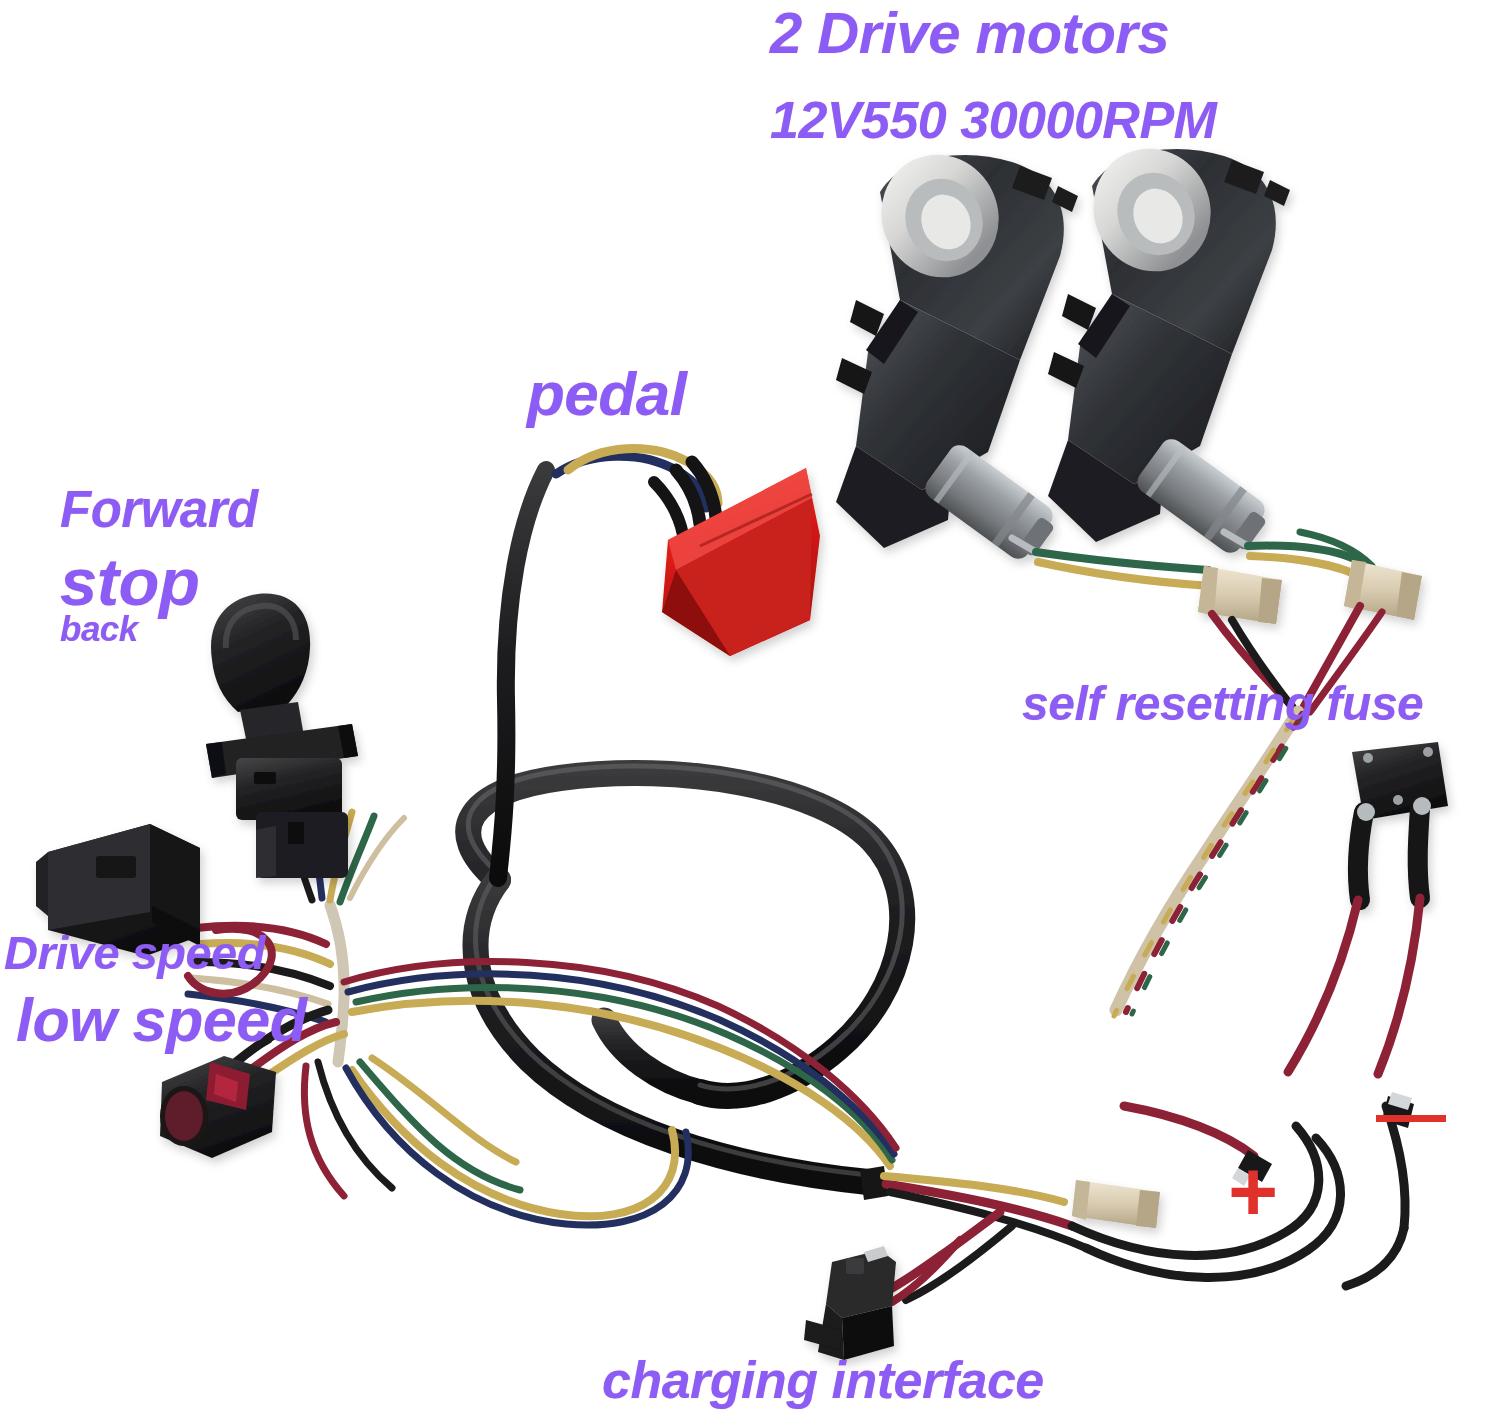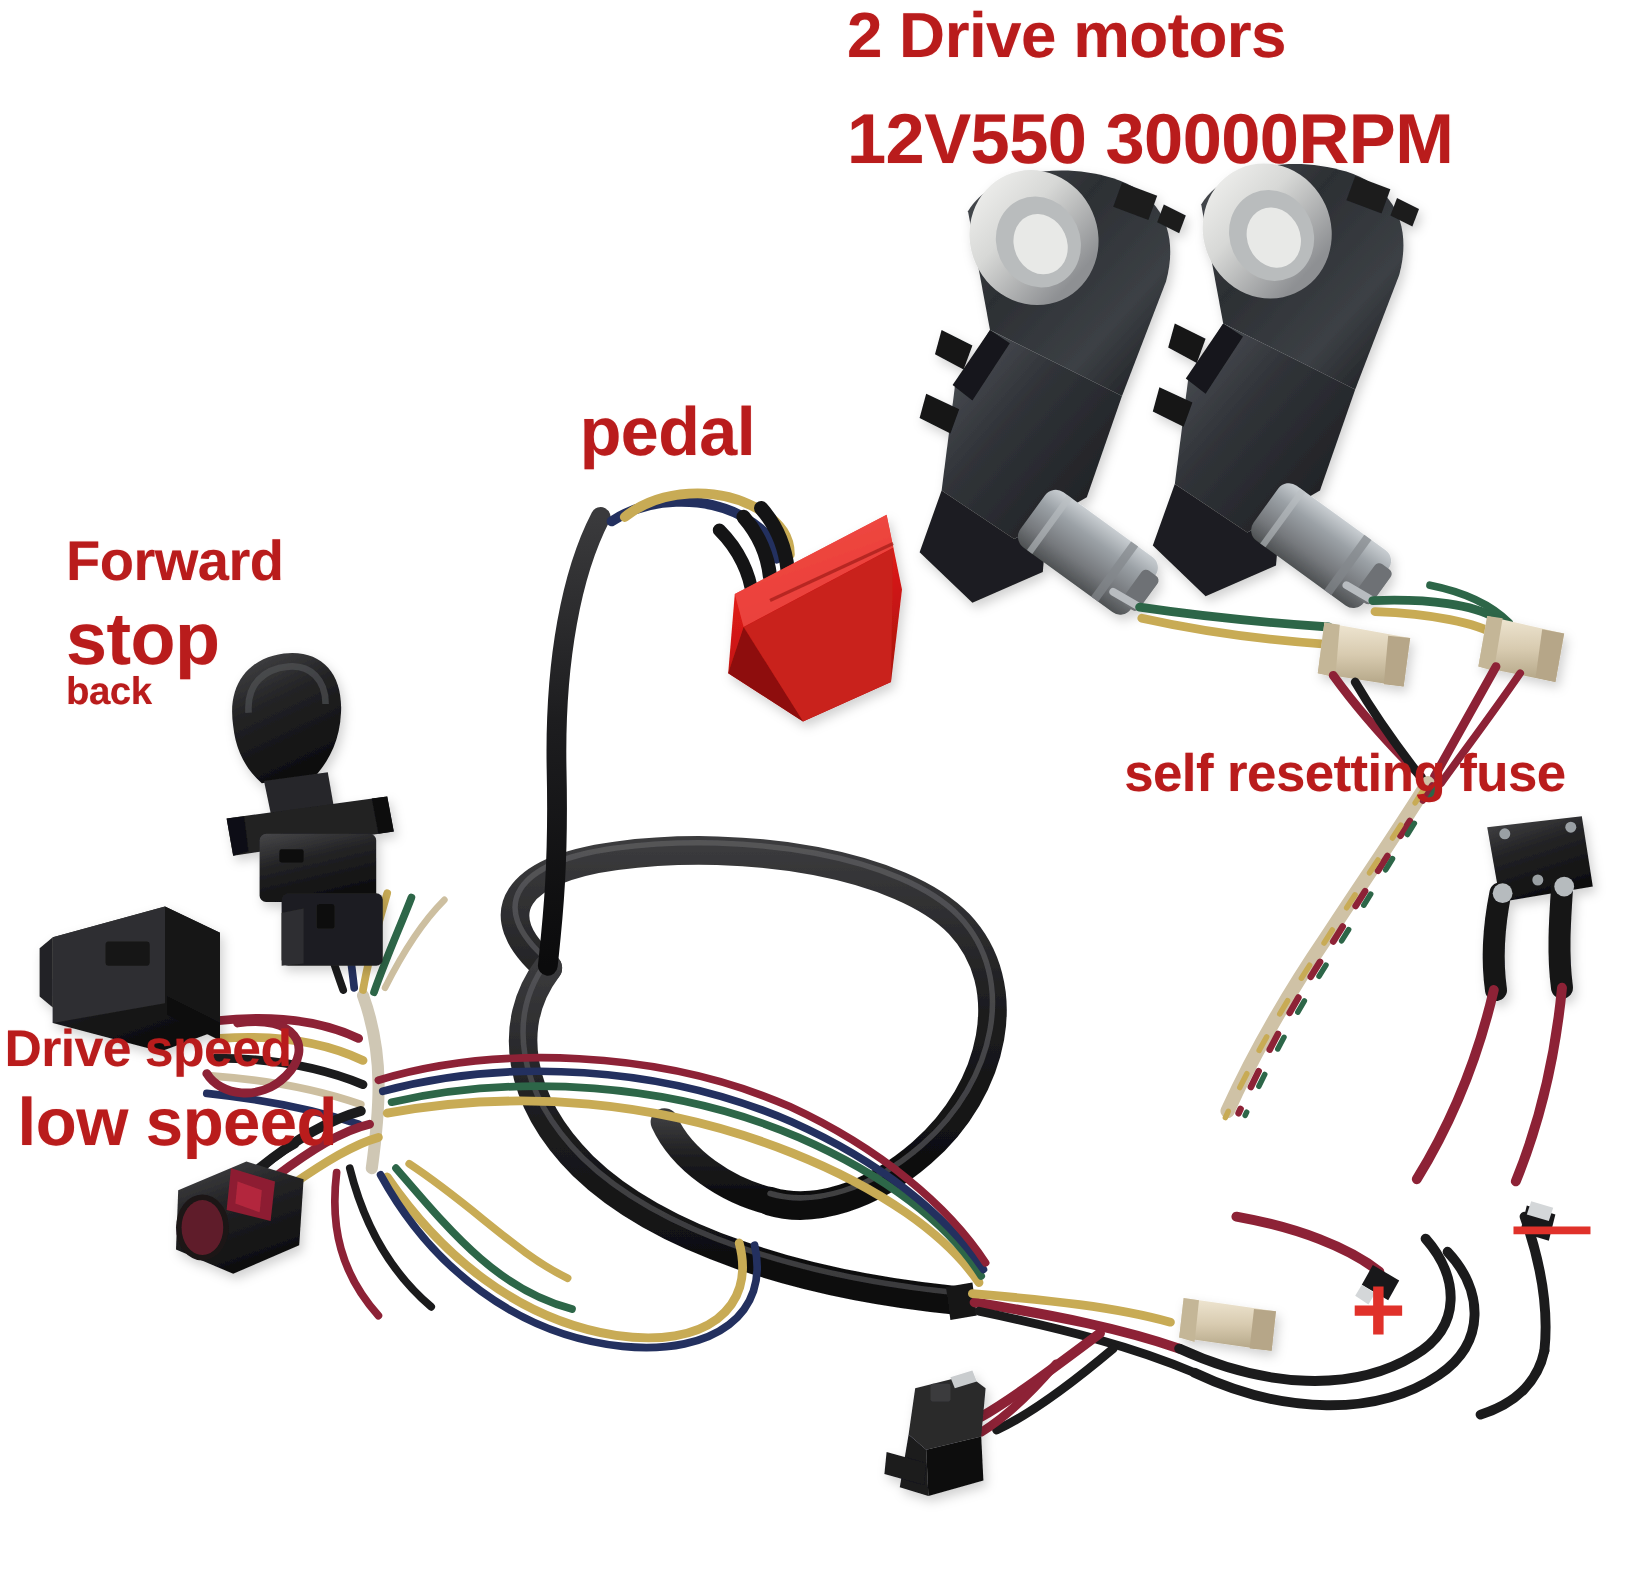--- a/index.html
+++ b/index.html
@@ -6,27 +6,28 @@
   #stage{
     position:relative;
     width:1500px;height:1427px;
     background:#ffffff;
     overflow:hidden;
     font-family:"Liberation Sans", sans-serif;
   }
   #artboard{position:absolute;inset:0;}
   .lbl{
     position:absolute;
-    color:#b91c1c;
+    color:#8b5cf6;
     font-weight:bold;
     font-family:"Liberation Sans", sans-serif;
     white-space:pre;
     line-height:1.08;
     letter-spacing:-0.5px;
     text-shadow:0 0 1px rgba(224,49,42,.35);
+    font-style:italic;
   }
   .sign{
     position:absolute;
     color:#e0312a;
     font-weight:bold;
     font-family:"Liberation Sans", sans-serif;
     line-height:1;
   }
 </style>
 </head>
@@ -332,31 +333,32 @@
       <path d="M826,1304 L842,1318 L844,1360 L818,1352 Z" fill="#1a1a1c"></path>
       <path d="M842,1318 L892,1306 L894,1346 L844,1360 Z" fill="#101011"></path>
       <path d="M806,1320 L842,1330 L840,1350 L804,1340 Z" fill="#1a1a1c"></path>
       <rect x="846" y="1258" width="18" height="16" rx="2" fill="#3a3a3d"></rect>
       <path d="M864,1252 L884,1246 L888,1256 L868,1262 Z" fill="#c9ccce"></path>
     </g>
 
   </svg>
 
   <div class="lbl" style="left:770px;top:2px;font-size:58px;">2 Drive motors</div>
-  <div class="lbl" style="left:770px;top:92px;font-size:64px;">12V550 30000RPM</div>
+  <div class="lbl" style="left:770px;top:92px;font-size:52px;">12V550 30000RPM</div>
 
   <div class="lbl" style="left:527px;top:361px;font-size:62px;text-align:right;">pedal</div>
 
   <div class="lbl" style="left:60px;top:482px;font-size:51px;">Forward</div>
   <div class="lbl" style="left:60px;top:546px;font-size:67px;">stop</div>
   <div class="lbl" style="left:60px;top:610px;font-size:35px;">back</div>
 
   <div class="lbl" style="left:4px;top:928px;font-size:47px;">Drive speed</div>
   <div class="lbl" style="left:16px;top:988px;font-size:61px;">low speed</div>
 
 
   <div class="lbl" style="left:1022px;top:678px;font-size:48px;">self resetting fuse</div>
 
+  <div class="lbl" style="left:602px;top:1352px;font-size:52px;">charging interface</div>
 
   <div class="sign" style="left:1228px;top:1148px;font-size:86px;">+</div>
   <div class="sign" style="left:1376px;top:1078px;font-size:70px;">—</div>
 
 </div>
 
 </body></html>

